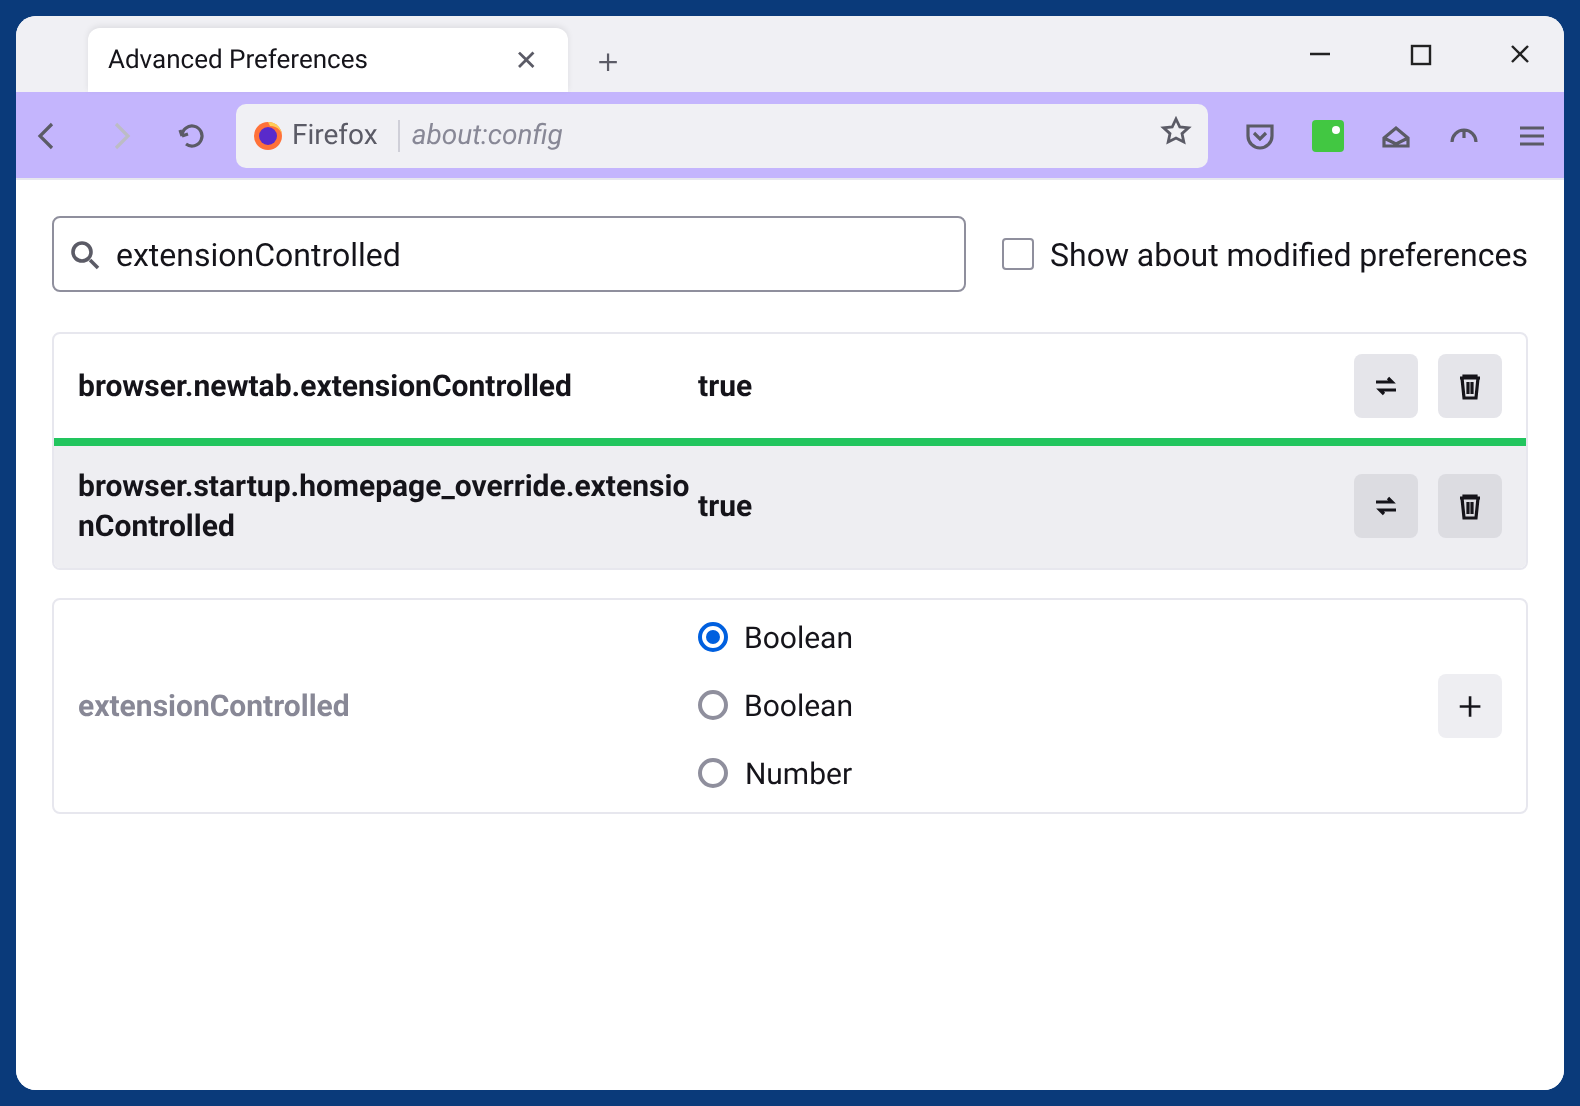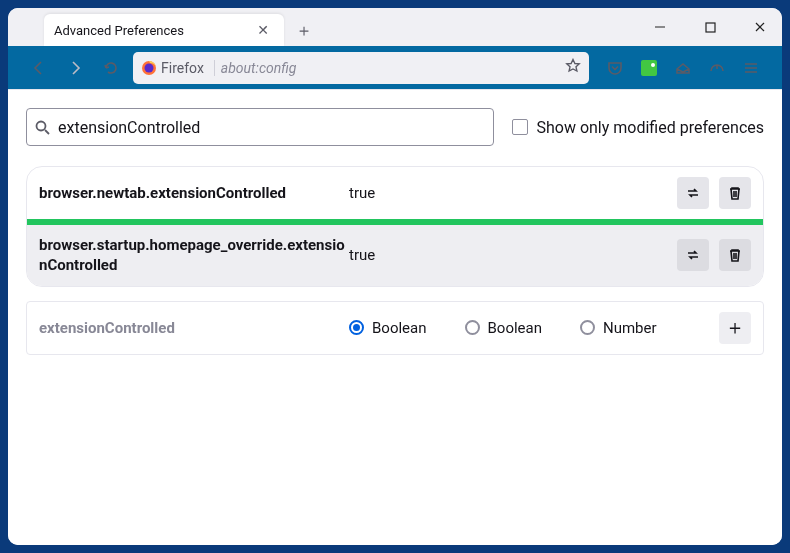--- a/index.html
+++ b/index.html
@@ -9,55 +9,55 @@
   
   .tabbar { height: 38px; background: #f0f0f4; display: flex; align-items: flex-end; padding-left: 36px; position: relative; }
   .tab { background: #fff; height: 32px; width: 240px; border-radius: 6px 6px 0 0; display: flex; align-items: center; padding: 0 10px; font-size: 13px; color: #15141a; position: relative; box-shadow: 0 -1px 3px rgba(0,0,0,0.08); }
   .tab-close { margin-left: auto; font-size: 14px; color: #5b5b66; cursor: pointer; padding: 2px 5px; }
   .newtab { width: 28px; height: 28px; display: flex; align-items: center; justify-content: center; font-size: 17px; color: #5b5b66; margin-left: 6px; margin-bottom: 2px; cursor: pointer; }
   .win-controls { position: absolute; right: 6px; top: 6px; display: flex; gap: 18px; }
   .win-ctrl { width: 32px; height: 26px; display: flex; align-items: center; justify-content: center; cursor: pointer; }
   .win-ctrl svg { stroke: #222; stroke-width: 1.2; fill: none; }
   
   
-  .toolbar { height: 44px; background: #0369a1; display: flex; align-items: center; padding: 0 15px; gap: 4px; border-bottom: 1px solid #e7e7ee; }
+  .toolbar { height: 44px; background: #c4b5fd; display: flex; align-items: center; padding: 0 0; gap: 4px; border-bottom: 1px solid #e7e7ee; }
   .tbtn { width: 32px; height: 32px; display: flex; align-items: center; justify-content: center; border-radius: 4px; cursor: pointer; }
   .tbtn svg { stroke: #5b5b66; stroke-width: 1.6; fill: none; }
   .tbtn.dis svg { stroke: #bcbcc5; }
   .urlbar { flex: 1; height: 32px; background: #f0f0f4; border-radius: 5px; display: flex; align-items: center; padding: 0 8px; margin: 0 6px 0 2px; }
   .urlbar .ff-ico { display: flex; align-items: center; margin-right: 4px; }
   .urlbar .ff-txt { font-size: 14px; color: #5b5b66; margin-right: 4px; }
   .urlbar .sep { width: 1px; height: 16px; background: #cfcfd8; margin: 0 6px; }
   .urlbar .path { font-size: 14px; color: #888896; font-style: italic; }
   .star-icon { margin-left: auto; }
   .toolbar-right { display: flex; gap: 2px; align-items: center; }
   
   
   .content { padding: 18px 18px; background: #fff; flex: 1; }
   .search-row { display: flex; gap: 18px; align-items: center; margin-bottom: 20px; }
   .search-box { flex: 1; height: 38px; border: 1px solid #8f8f9d; border-radius: 4px; display: flex; align-items: center; padding: 0 8px; }
   .search-box svg { stroke: #5b5b66; stroke-width: 1.8; fill: none; flex-shrink: 0; }
   .search-box .txt { font-size: 16px; color: #15141a; margin-left: 8px; }
   .checkbox-wrap { display: flex; align-items: center; gap: 8px; font-size: 16px; color: #15141a; }
   .checkbox { width: 16px; height: 16px; border: 1px solid #8f8f9d; border-radius: 2px; }
   
-  .pref-list { border: 1px solid #e7e7ee; border-radius: 16px; margin-bottom: 14px; overflow: hidden; }
+  .pref-list { border: 1px solid #e7e7ee; border-radius: 4px; margin-bottom: 14px; overflow: hidden; }
   .pref-row { display: flex; align-items: center; padding: 10px 12px; min-height: 46px; }
   .pref-row.active { background: #eeeef2; }
-  .pref-row + .pref-row { border-top: 6px solid #22c55e; }
+  .pref-row + .pref-row { border-top: 4px solid #22c55e; }
   .pref-name { width: 310px; font-size: 15px; font-weight: 700; color: #15141a; line-height: 1.35; word-break: break-word; }
-  .pref-value { font-size: 15px; font-weight: 400; color: #15141a; }
+  .pref-value { font-size: 15px; font-weight: 700; color: #15141a; }
   .pref-actions { margin-left: auto; display: flex; gap: 10px; }
   .abtn { width: 32px; height: 32px; background: #e5e5ea; border-radius: 4px; display: flex; align-items: center; justify-content: center; cursor: pointer; }
   .pref-row.active .abtn { background: #dcdce1; }
   .abtn svg { stroke: #15141a; stroke-width: 1.6; fill: none; }
   
   .add-row { border: 1px solid #e7e7ee; border-radius: 4px; display: flex; align-items: center; padding: 10px 12px; min-height: 54px; }
   .add-name { width: 310px; font-size: 15px; font-weight: 700; color: #888896; }
-  .radio-group { display: flex; gap: 38px; align-items: center; }
+  .radio-group { display: flex; gap: 16px; align-items: center; flex-direction: column; }
   .radio-opt { display: flex; align-items: center; gap: 8px; font-size: 15px; color: #15141a; cursor: pointer; }
   .radio { width: 15px; height: 15px; border: 2px solid #8f8f9d; border-radius: 50%; position: relative; }
   .radio.sel { border-color: #0060df; }
   .radio.sel::after { content: ''; position: absolute; width: 7px; height: 7px; background: #0060df; border-radius: 50%; top: 2px; left: 2px; }
   .add-action { margin-left: auto; }
   .addbtn { width: 32px; height: 32px; background: #eeeef2; border-radius: 4px; display: flex; align-items: center; justify-content: center; cursor: pointer; color: #15141a; font-size: 20px; }
   
   .green-ext { width: 16px; height: 16px; background: #42c742; border-radius: 2px; display: inline-block; position: relative; }
   .green-ext::after { content:''; position:absolute; top:3px; right:2px; width:4px; height:4px; background:#fff; border-radius:50%;}
 </style>
@@ -157,21 +157,21 @@
     <div class="search-row">
       <div class="search-box">
         <svg width="15" height="15">
             <circle cx="6" cy="6" r="4.5"></circle>
             <line x1="10" y1="10" x2="14" y2="14"></line>
           </svg>
         <span class="txt">extensionControlled</span>
       </div>
       <label class="checkbox-wrap">
         <span class="checkbox"></span>
-        <span>Show only modified preferences</span>
+        <span>Show about modified preferences</span>
       </label>
     </div>
 
     <div class="pref-list">
       <div class="pref-row">
         <div class="pref-name">browser.newtab.extensionControlled</div>
         <div class="pref-value">true</div>
         <div class="pref-actions">
           <div class="abtn">
               <svg width="16" height="16">

